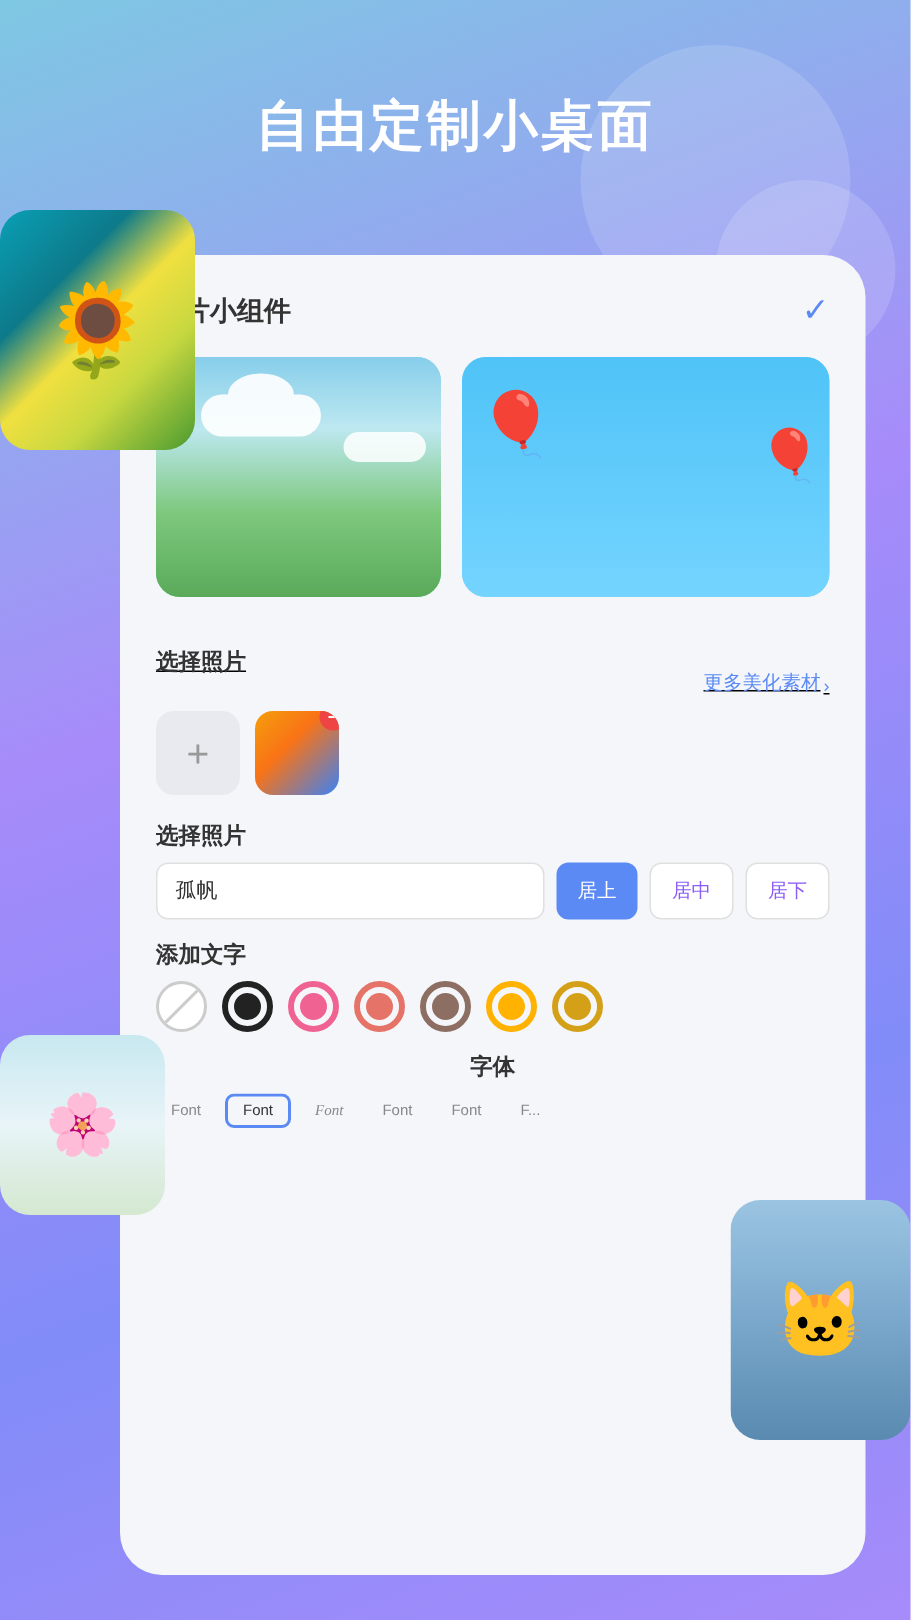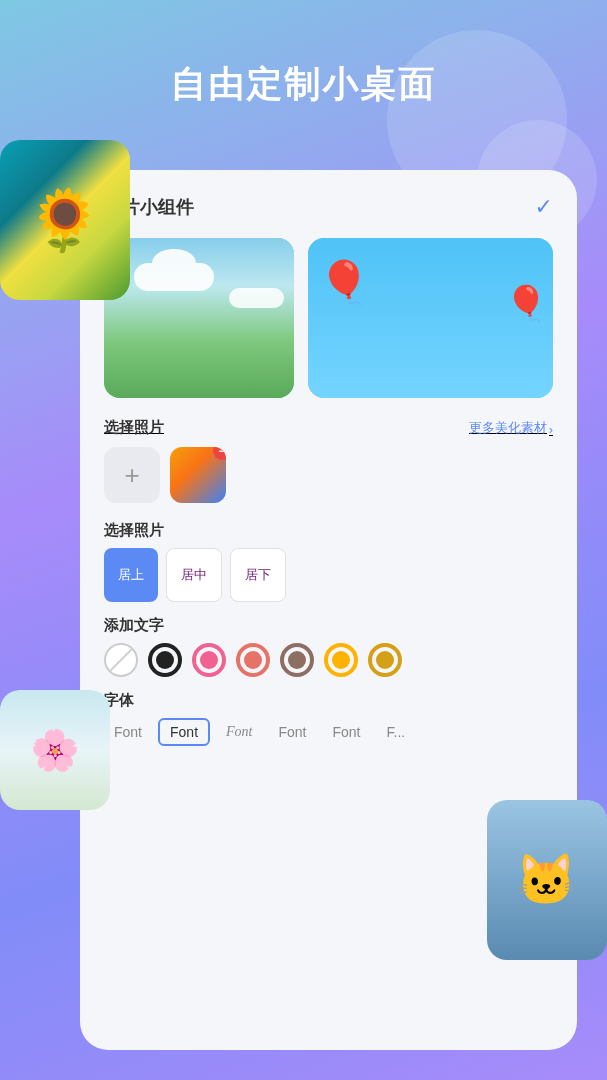--- a/index.html
+++ b/index.html
@@ -224,20 +224,21 @@
       font-size: 15px;
       font-weight: 600;
       color: #333;
     }
     .section-link {
       font-size: 13px;
       color: #5b8af5;
       display: flex;
       align-items: flex-end;
       gap: 2px;
+      margin-top: 28px;
     }
     .section-link-arrow {
       font-size: 12px;
     }
 
     
     .photo-picker-row {
       display: flex;
       gap: 10px;
       margin-bottom: 18px;
@@ -300,34 +301,34 @@
       flex: 1;
       height: 38px;
       border: 1px solid #e0e0e0;
       border-radius: 8px;
       padding: 0 12px;
       font-size: 14px;
       color: #333;
       background: white;
     }
     .pos-btn {
-      height: 54px;
+      height: 38px;
       padding: 0 14px;
       border-radius: 8px;
       border: none;
       font-size: 13px;
       cursor: pointer;
     }
     .pos-btn-active {
       background: #5b8af5;
       color: white;
     }
     .pos-btn-inactive {
       background: white;
-      color: #701a75;
+      color: #8b5cf6;
       border: 1px solid #e0e0e0;
     }
 
     
     .color-section {
       margin-bottom: 14px;
     }
     .color-row {
       display: flex;
       gap: 10px;
@@ -358,31 +359,32 @@
       transform: rotate(45deg);
     }
     .color-ring {
       border: 4px solid;
       background: transparent;
     }
 
     
     .font-section {
       margin-top: 4px;
+      text-align: center;
     }
     .font-row {
       display: flex;
       gap: 6px;
       align-items: center;
       margin-top: 8px;
       overflow: hidden;
     }
     .font-item {
       padding: 4px 10px;
-      font-size: 14px;
+      font-size: 10px;
       cursor: pointer;
       border-radius: 6px;
       flex-shrink: 0;
     }
     .font-item-selected {
       border: 2px solid #5b8af5;
       color: #333;
     }
     .font-item-normal {
       border: none;
@@ -445,20 +447,21 @@
     <button class="add-photo-btn">+</button>
     <div class="photo-thumb">
       <div class="photo-thumb-inner" style="background: linear-gradient(135deg, #f59e0b 0%, #f97316 40%, #3b82f6 100%);"></div>
       <div class="photo-thumb-remove">−</div>
     </div>
   </div>
 
   <div class="text-section">
     <div class="section-label">选择照片</div>
     <div class="text-input-row" style="margin-top:8px;">
+      <input class="text-input" value="孤帆" style="">
       <button class="pos-btn pos-btn-active">居上</button>
       <button class="pos-btn pos-btn-inactive">居中</button>
       <button class="pos-btn pos-btn-inactive">居下</button>
     </div>
   </div>
 
   <div class="color-section">
     <div class="section-label">添加文字</div>
     <div class="color-row">
 

